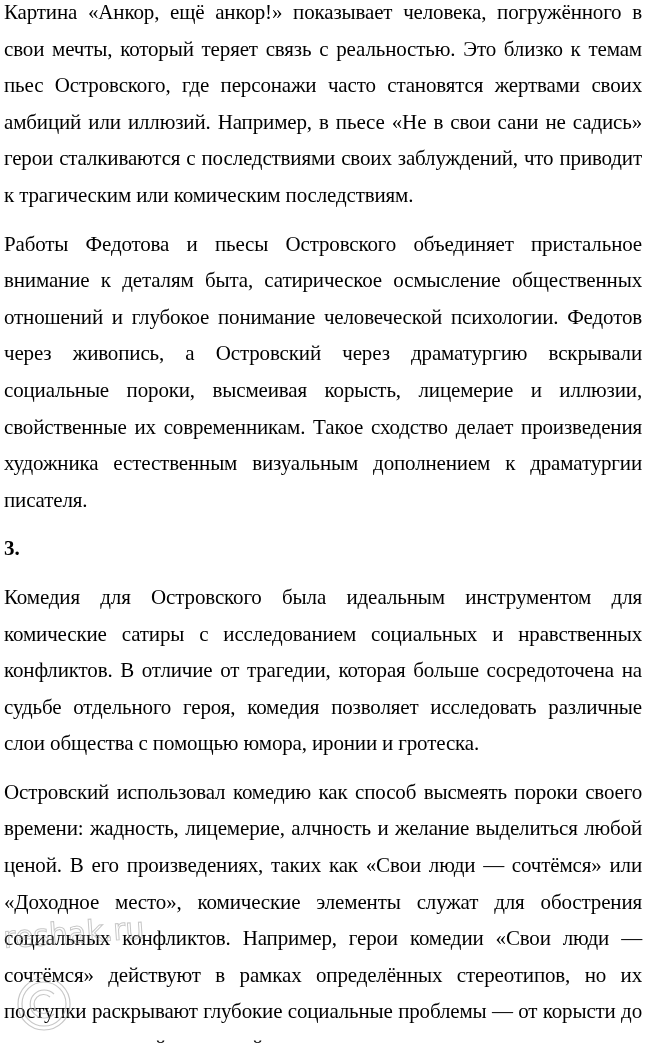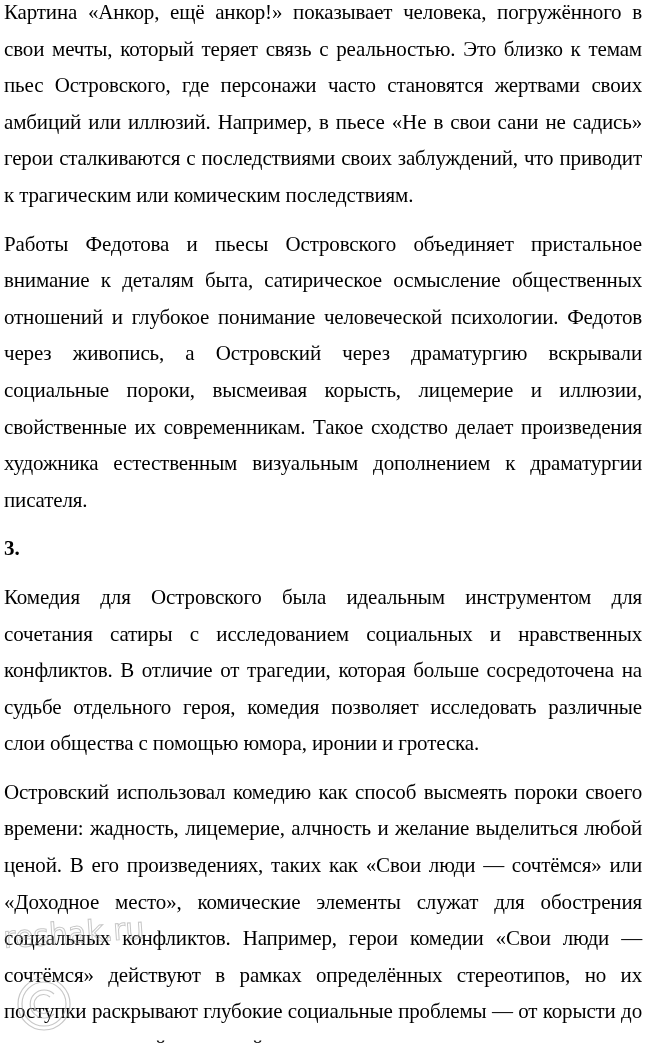--- a/index.html
+++ b/index.html
@@ -45,21 +45,21 @@
       opacity: 0.55;
     }
   </style>
 </head>
 <body>
 
 <div class="page">
   <p class="para">Картина «Анкор, ещё анкор!» показывает человека, погружённого в свои мечты, который теряет связь с реальностью. Это близко к темам пьес Островского, где персонажи часто становятся жертвами своих амбиций или иллюзий. Например, в пьесе «Не в свои сани не садись» герои сталкиваются с последствиями своих заблуждений, что приводит к трагическим или комическим последствиям.</p>
   <p class="para">Работы Федотова и пьесы Островского объединяет пристальное внимание к деталям быта, сатирическое осмысление общественных отношений и глубокое понимание человеческой психологии. Федотов через живопись, а Островский через драматургию вскрывали социальные пороки, высмеивая корысть, лицемерие и иллюзии, свойственные их современникам. Такое сходство делает произведения художника естественным визуальным дополнением к драматургии писателя.</p>
   <p class="heading">3.</p>
-  <p class="para">Комедия для Островского была идеальным инструментом для сочетания сатиры с исследованием социальных и нравственных конфликтов. В отличие от трагедии, которая больше сосредоточена на судьбе отдельного героя, комедия позволяет исследовать различные слои общества с помощью юмора, иронии и гротеска.</p>
+  <p class="para">Комедия для Островского была идеальным инструментом для комические сатиры с исследованием социальных и нравственных конфликтов. В отличие от трагедии, которая больше сосредоточена на судьбе отдельного героя, комедия позволяет исследовать различные слои общества с помощью юмора, иронии и гротеска.</p>
   <p class="para">Островский использовал комедию как способ высмеять пороки своего времени: жадность, лицемерие, алчность и желание выделиться любой ценой. В его произведениях, таких как «Свои люди — сочтёмся» или «Доходное место», комические элементы служат для обострения социальных конфликтов. Например, герои комедии «Свои люди — сочтёмся» действуют в рамках определённых стереотипов, но их поступки раскрывают глубокие социальные проблемы — от корысти до разрушения семейных связей.</p>
 </div>
 
 <div class="watermark">
   <svg width="160" height="127" viewBox="0 0 160 127">
     <g fill="none" stroke="#9a9a9a" stroke-width="1.2">
 
       <text x="4" y="30" font-family="DejaVu Sans, sans-serif" font-size="30" fill="none" stroke="#9a9a9a" stroke-width="1" transform="rotate(-4 4 30)">reshak.ru</text>
 
       <circle cx="44" cy="86" r="26"></circle>

